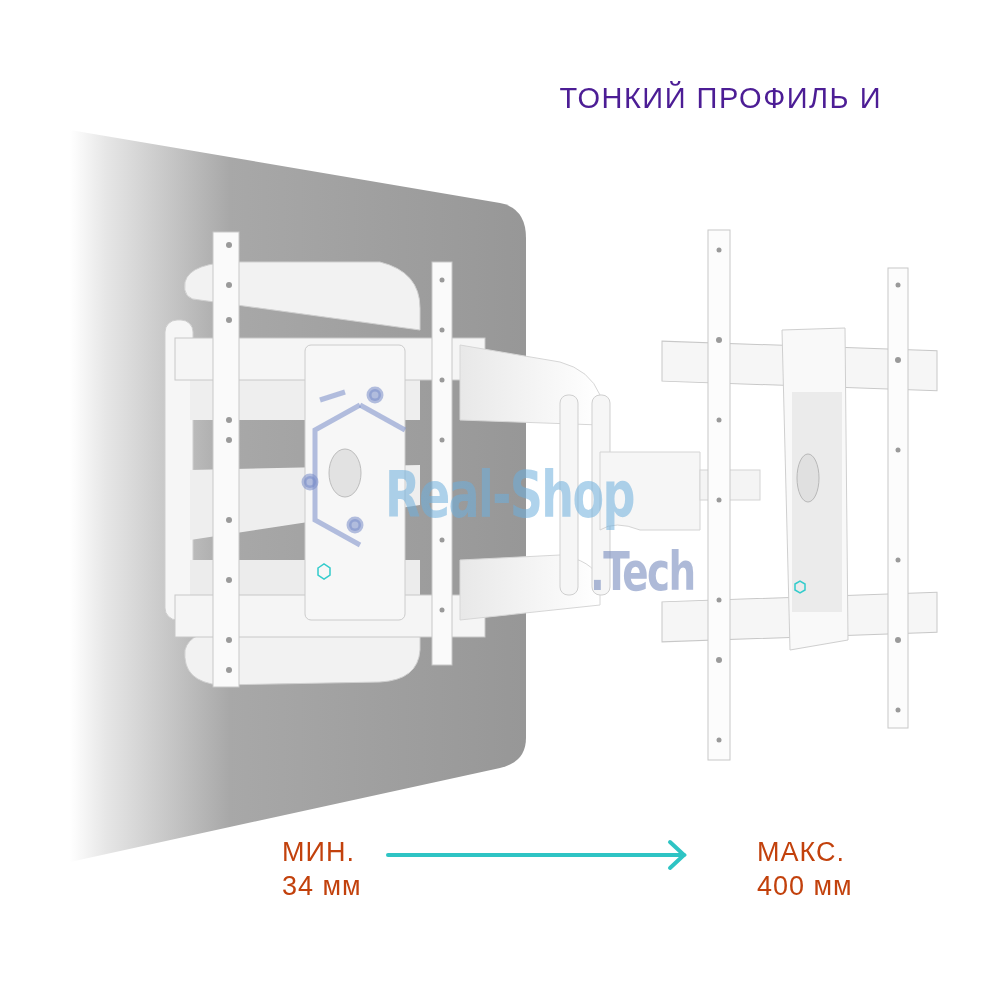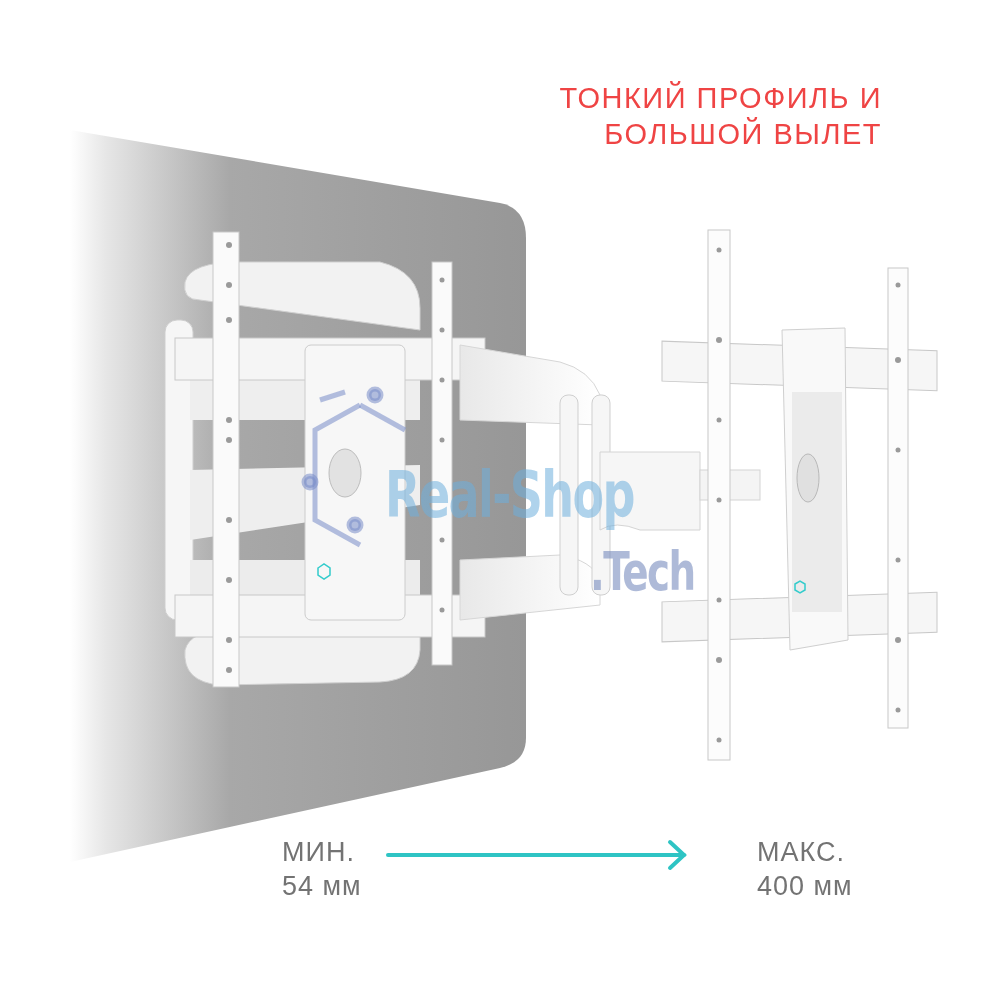--- a/index.html
+++ b/index.html
@@ -1,22 +1,22 @@
 <!DOCTYPE html>
 <html><head>
 <meta charset="utf-8">
 <style>
   html, body { margin:0; padding:0; }
   body { width:1000px; height:1000px; background:#ffffff; position:relative; overflow:hidden;
          font-family:"Liberation Sans", "DejaVu Sans", sans-serif; }
-  .headline { position:absolute; right:118px; top:80px; text-align:right; color:#ef4444;
+  .headline { position:absolute; right:118px; top:80px; text-align:right; color:#4c1d95;
               font-size:29px; line-height:36px; letter-spacing:1.5px; font-weight:500; }
   .headline div { white-space:nowrap; }
   .scene { position:absolute; left:0; top:0; width:1000px; height:1000px; }
-  .metric { position:absolute; color:#737373; font-size:27px; line-height:34px; letter-spacing:1px; }
+  .metric { position:absolute; color:#c2410c; font-size:27px; line-height:34px; letter-spacing:1px; }
   .metric-min { left:282px; top:835px; }
   .metric-max { left:757px; top:835px; }
   .watermark { position:absolute; font-family:"DejaVu Sans Condensed","DejaVu Sans",sans-serif; font-weight:bold;
                color:rgba(110,175,220,0.55); font-size:64px; letter-spacing:-2px; transform:scaleX(0.8); transform-origin:left top; }
   .wm-main { left:385px; top:458px; }
   .wm-sub { left:590px; top:540px; color:rgba(120,140,190,0.6); font-size:54px; }
 </style>
 </head>
 <body>
 
@@ -127,24 +127,23 @@
     <line x1="388" y1="855" x2="684" y2="855"></line>
     <polyline points="670,842 684,855 670,868"></polyline>
   </g>
 </svg>
 
 <div class="watermark wm-main">Real-Shop</div>
 <div class="watermark wm-sub">.Tech</div>
 
 <div class="headline">
   <div>ТОНКИЙ ПРОФИЛЬ И</div>
-  <div>БОЛЬШОЙ ВЫЛЕТ</div>
 </div>
 
 <div class="metric metric-min">
   <div>МИН.</div>
-  <div>54 мм</div>
+  <div>34 мм</div>
 </div>
 
 <div class="metric metric-max">
   <div>МАКС.</div>
   <div>400 мм</div>
 </div>
 
 </body></html>

